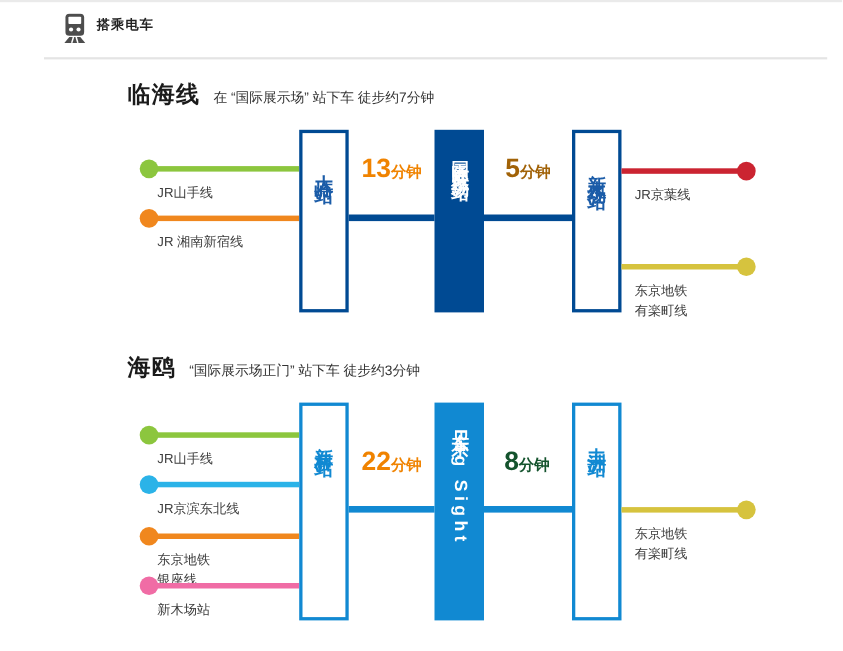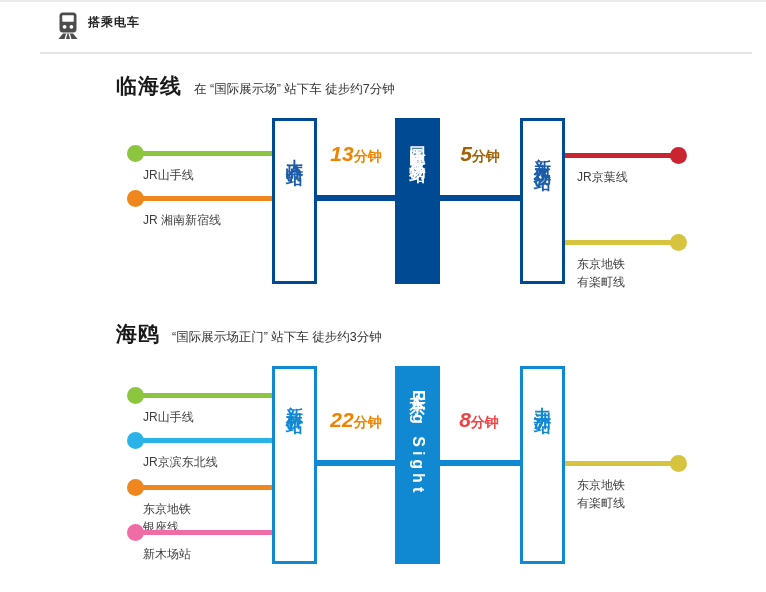--- a/index.html
+++ b/index.html
@@ -32,21 +32,21 @@
 
   .station { position:absolute; width:45px; background:#fff; display:flex; justify-content:center; }
   .station.outline { border:3px solid #004a93; }
   .station-name { writing-mode:vertical-rl; text-orientation:mixed; font-weight:bold;
                   font-size:17px; letter-spacing:5px; padding-top:24px; line-height:1; }
   .station.filled .station-name { color:#fff; padding-top:16px; letter-spacing:4px; font-size:16px; }
 
   .connector { position:absolute; height:6px; }
 
   .duration { position:absolute; text-align:center; font-weight:bold; white-space:nowrap; line-height:28px; }
-  .dur-num { font-size:21px;font-style:italic; }
+  .dur-num { font-size:24px; }
   .dur-unit { font-size:14px; }
 </style>
 </head>
 <body>
 
 <div class="page">
   <div class="top-strip"></div>
 
   <span class="header-icon">
     <svg viewBox="0 0 24 28" width="24" height="28">
@@ -145,21 +145,21 @@
 
   <div class="duration" style="left: 317px; top: 406px; width: 78px; color: rgb(240, 131, 0);">
     <span class="dur-num">22</span><span class="dur-unit">分钟</span>
   </div>
   <div class="connector" style="left: 317px; top: 460px; width: 78px; background: rgb(17, 137, 210);"></div>
 
   <div class="station filled" style="left: 395px; top: 366px; height: 198px; background: rgb(17, 137, 210);">
     <span class="station-name">东京Big Sight</span>
   </div>
 
-  <div class="duration" style="left: 440px; top: 406px; width: 78px; color: #ef4444;">
+  <div class="duration" style="left: 440px; top: 406px; width: 78px; color: #14532d;">
     <span class="dur-num">8</span><span class="dur-unit">分钟</span>
   </div>
   <div class="connector" style="left: 440px; top: 460px; width: 80px; background: rgb(17, 137, 210);"></div>
 
   <div class="station outline" style="left: 520px; top: 366px; height: 198px; border-color: rgb(17, 137, 210);">
     <span class="station-name" style="color: rgb(17, 137, 210);">丰洲站</span>
   </div>
 
   <div class="line-row rgt" style="left:565px; top:455px; width:122px;">
     <span class="bar br" style="background: rgb(214, 195, 62);"></span>

